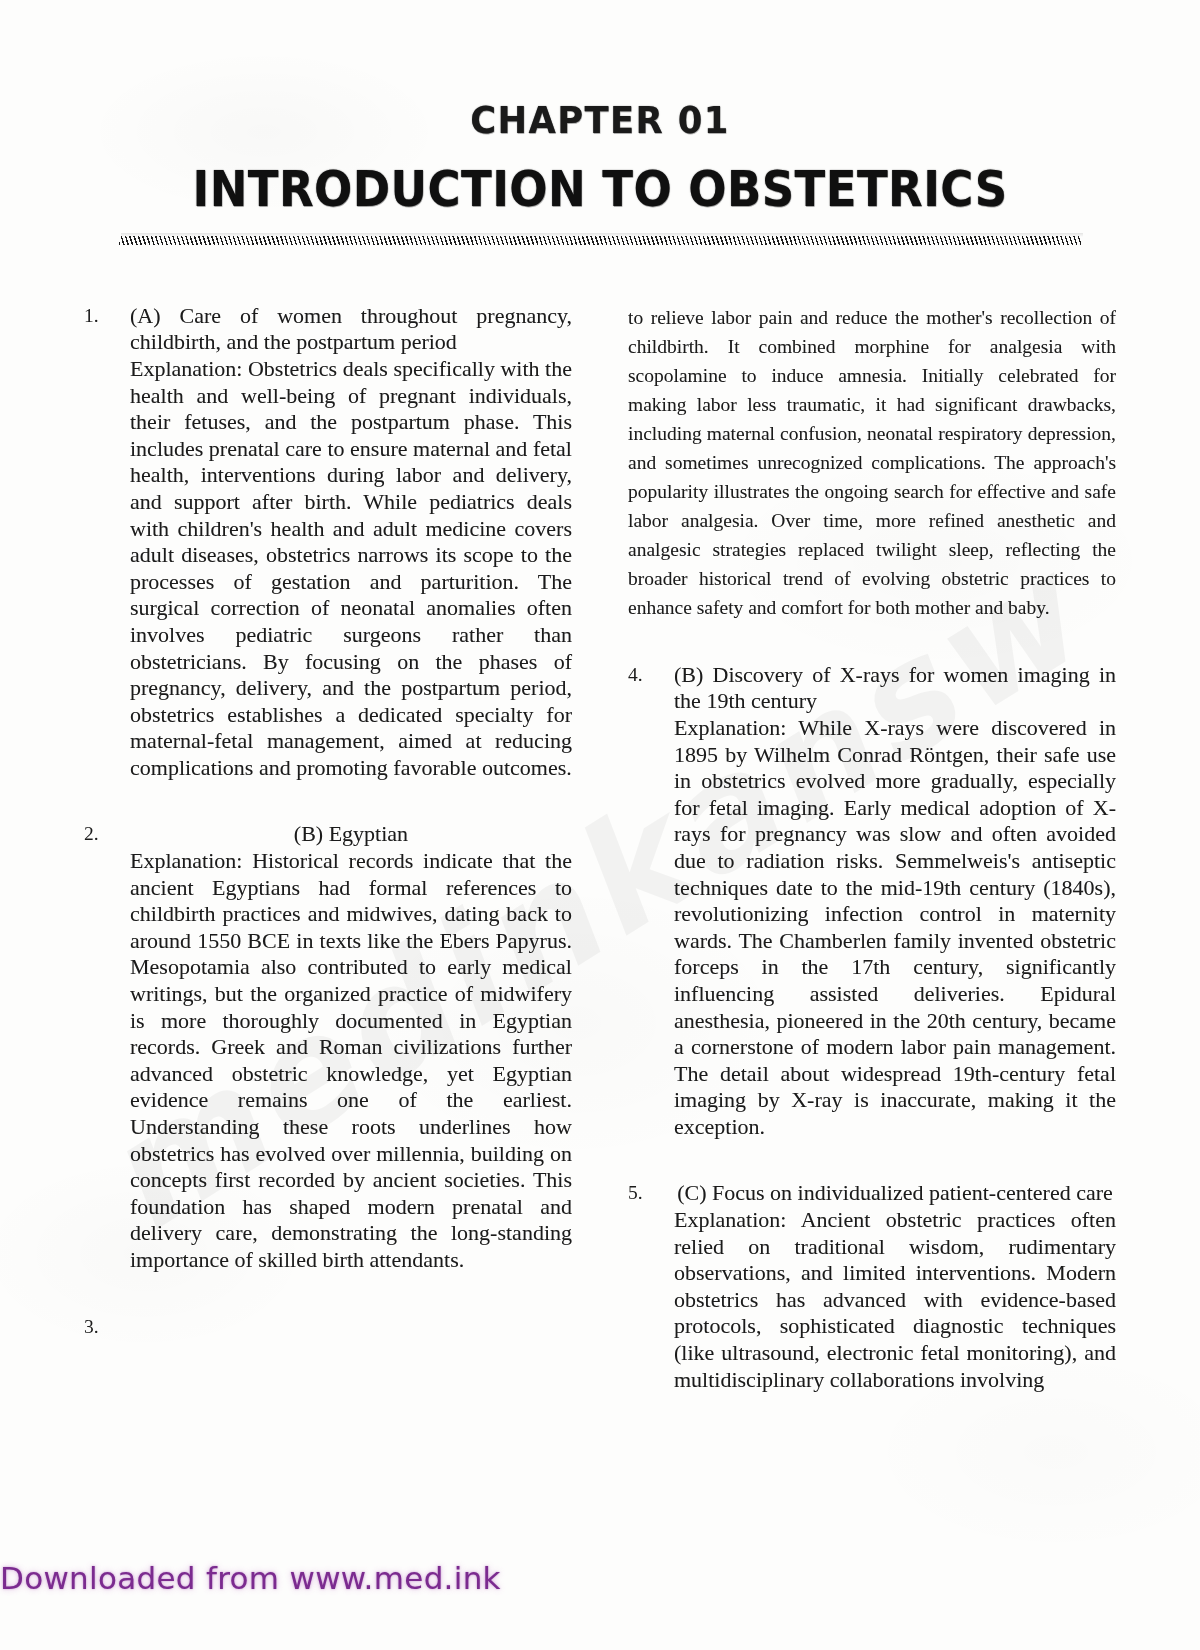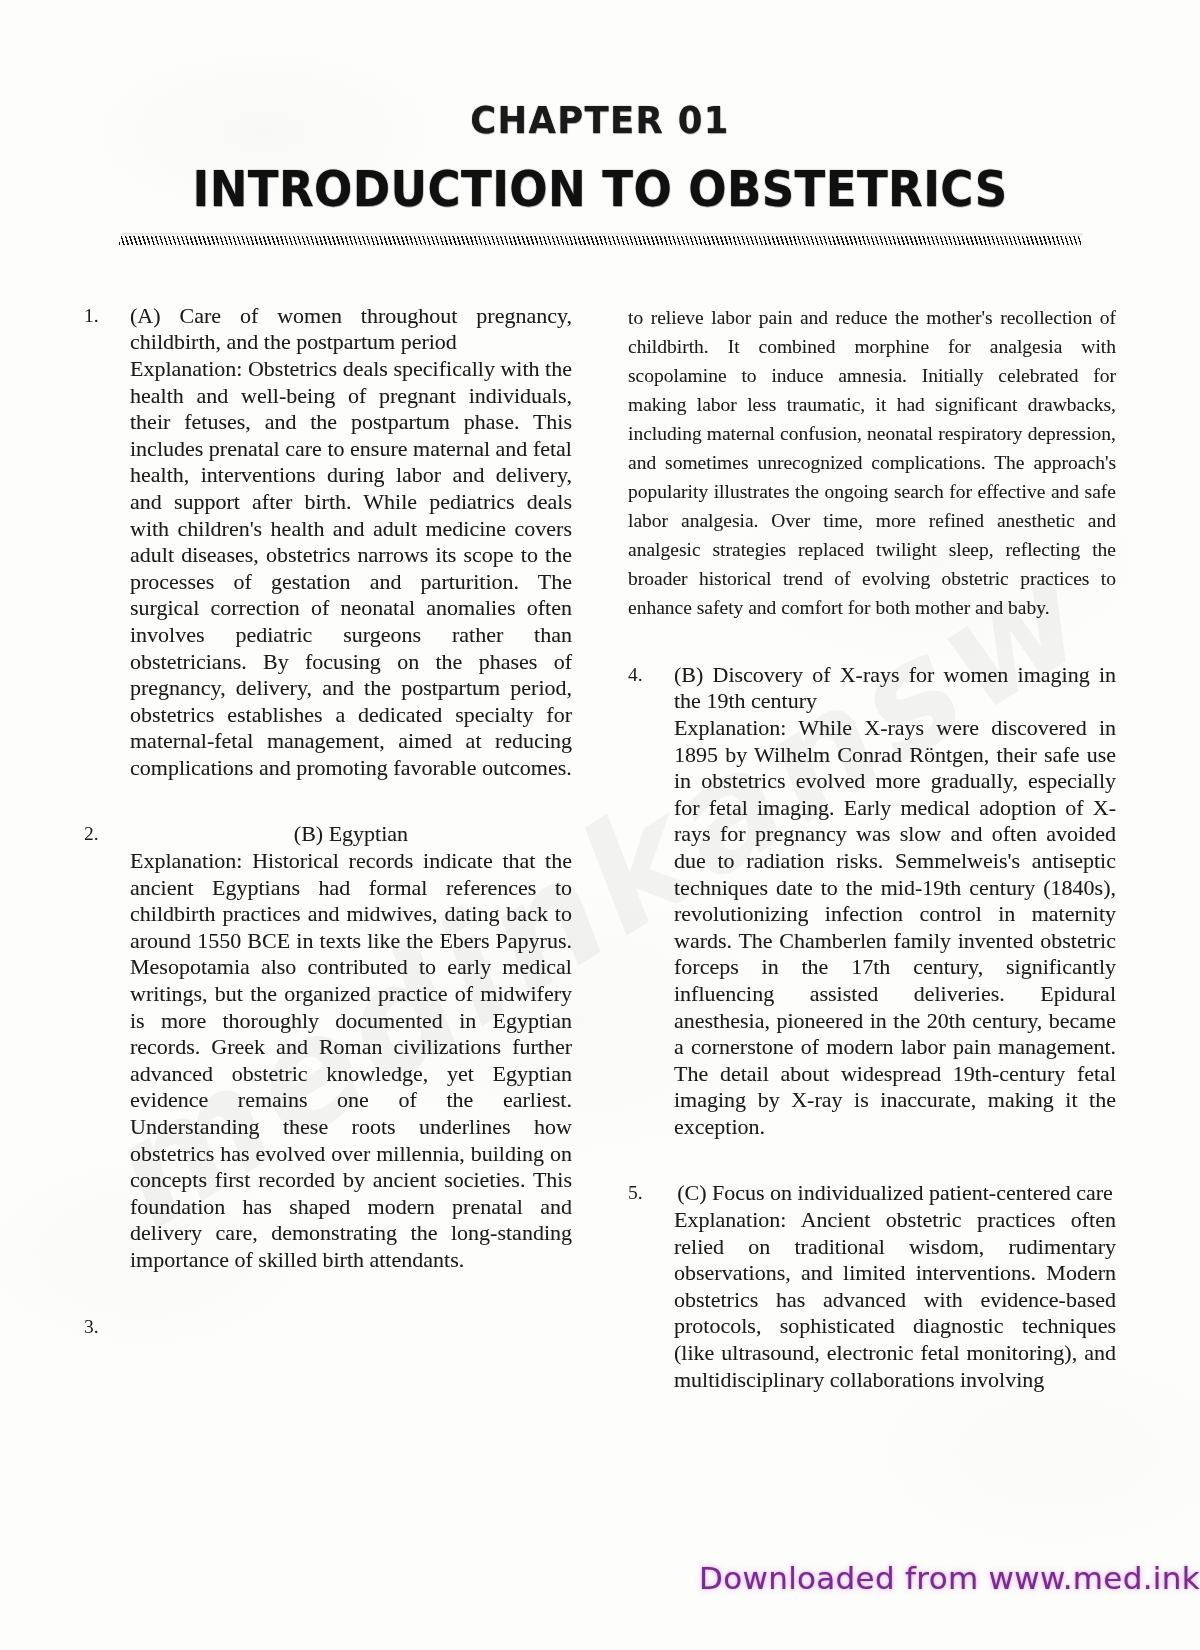--- a/index.html
+++ b/index.html
@@ -166,24 +166,24 @@
   .col-right .qa-item .qa-num { width: 46px; flex: 0 0 46px; }
 
   
   .clip-block {
     overflow: hidden;
   }
 
   
   .footer {
     position: absolute;
-    left: 16px;
+    left: 0;
     right: 0;
     bottom: 54px;
-    text-align: right;
+    text-align: left;
     z-index: 3;
   }
   .footer-text {
     display: inline-block;
     font-family: "DejaVu Sans", "Liberation Sans", sans-serif;
     font-size: 31px;
     font-weight: 400;
     letter-spacing: 0.3px;
     color: #7b2b8f;
     text-shadow: 0 0 6px rgba(190,110,200,0.45), 0 0 2px rgba(150,60,170,0.5);

